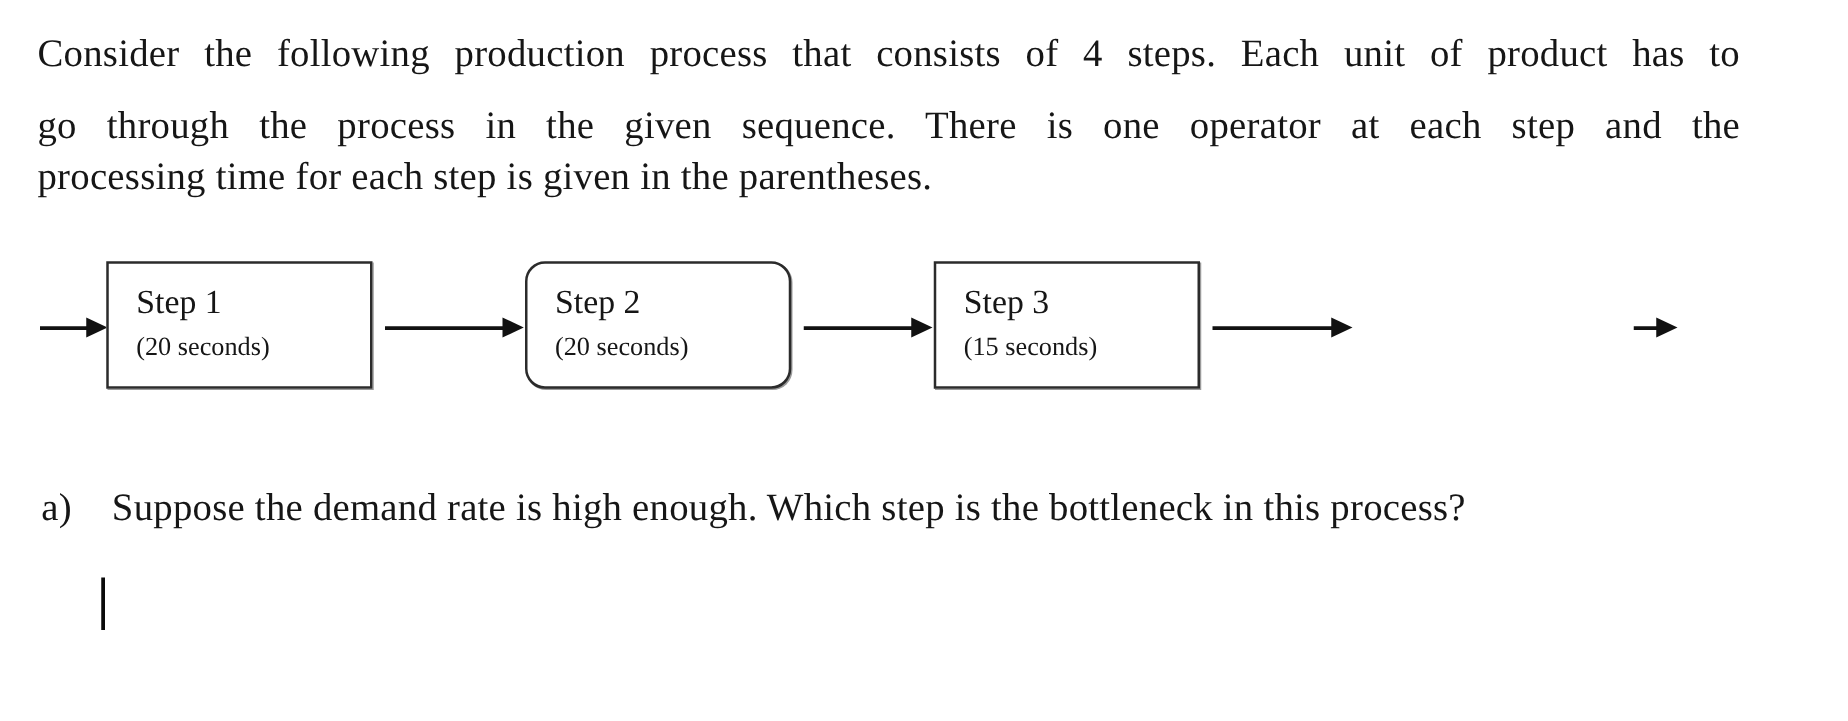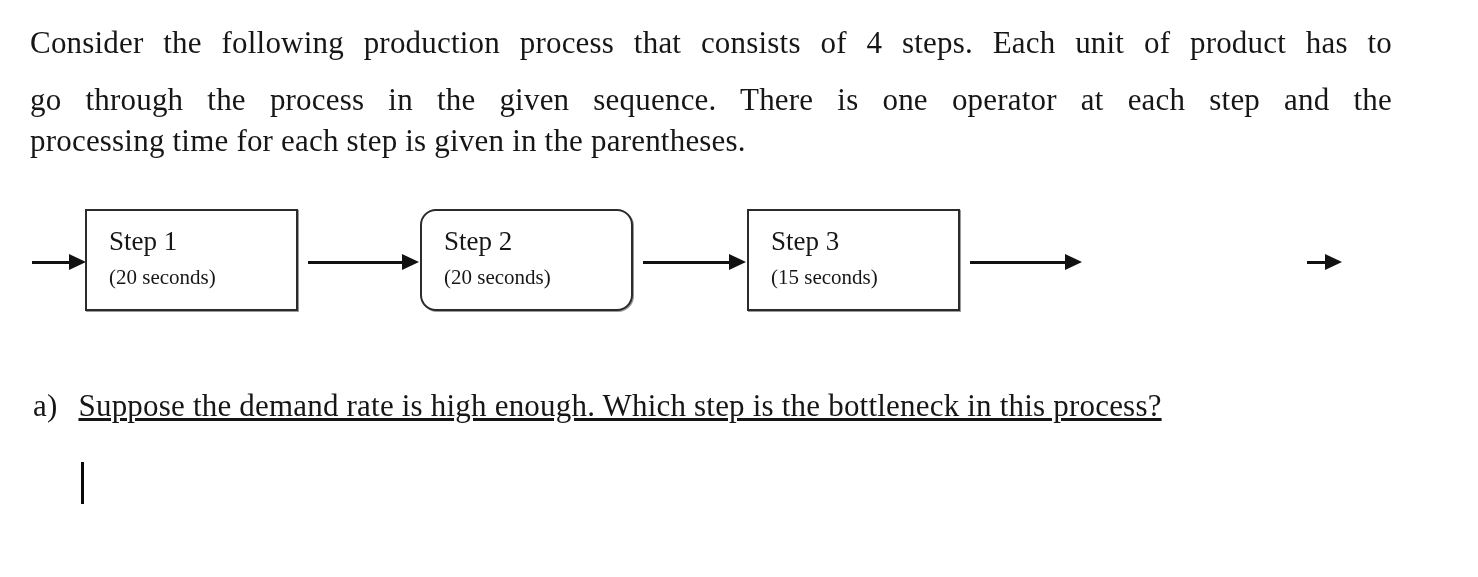--- a/index.html
+++ b/index.html
@@ -40,21 +40,21 @@
     border-left: 17px solid #111111;
   }
 
   
   .question {
     position: absolute; left: 33px; top: 385px;
     font-size: 31px; line-height: 41px; letter-spacing: 0.2px;
     white-space: nowrap;
   }
   .q-label { display: inline-block; }
-  .q-text  { display: inline-block; margin-left: 21px; text-decoration: underline; }
+  .q-text  { display: inline-block; margin-left: 32px; }
 
   
   .caret {
     position: absolute; left: 81px; top: 462px;
     width: 3px; height: 42px; background: #0a0a0a;
   }
 </style>
 </head>
 <body>
 

